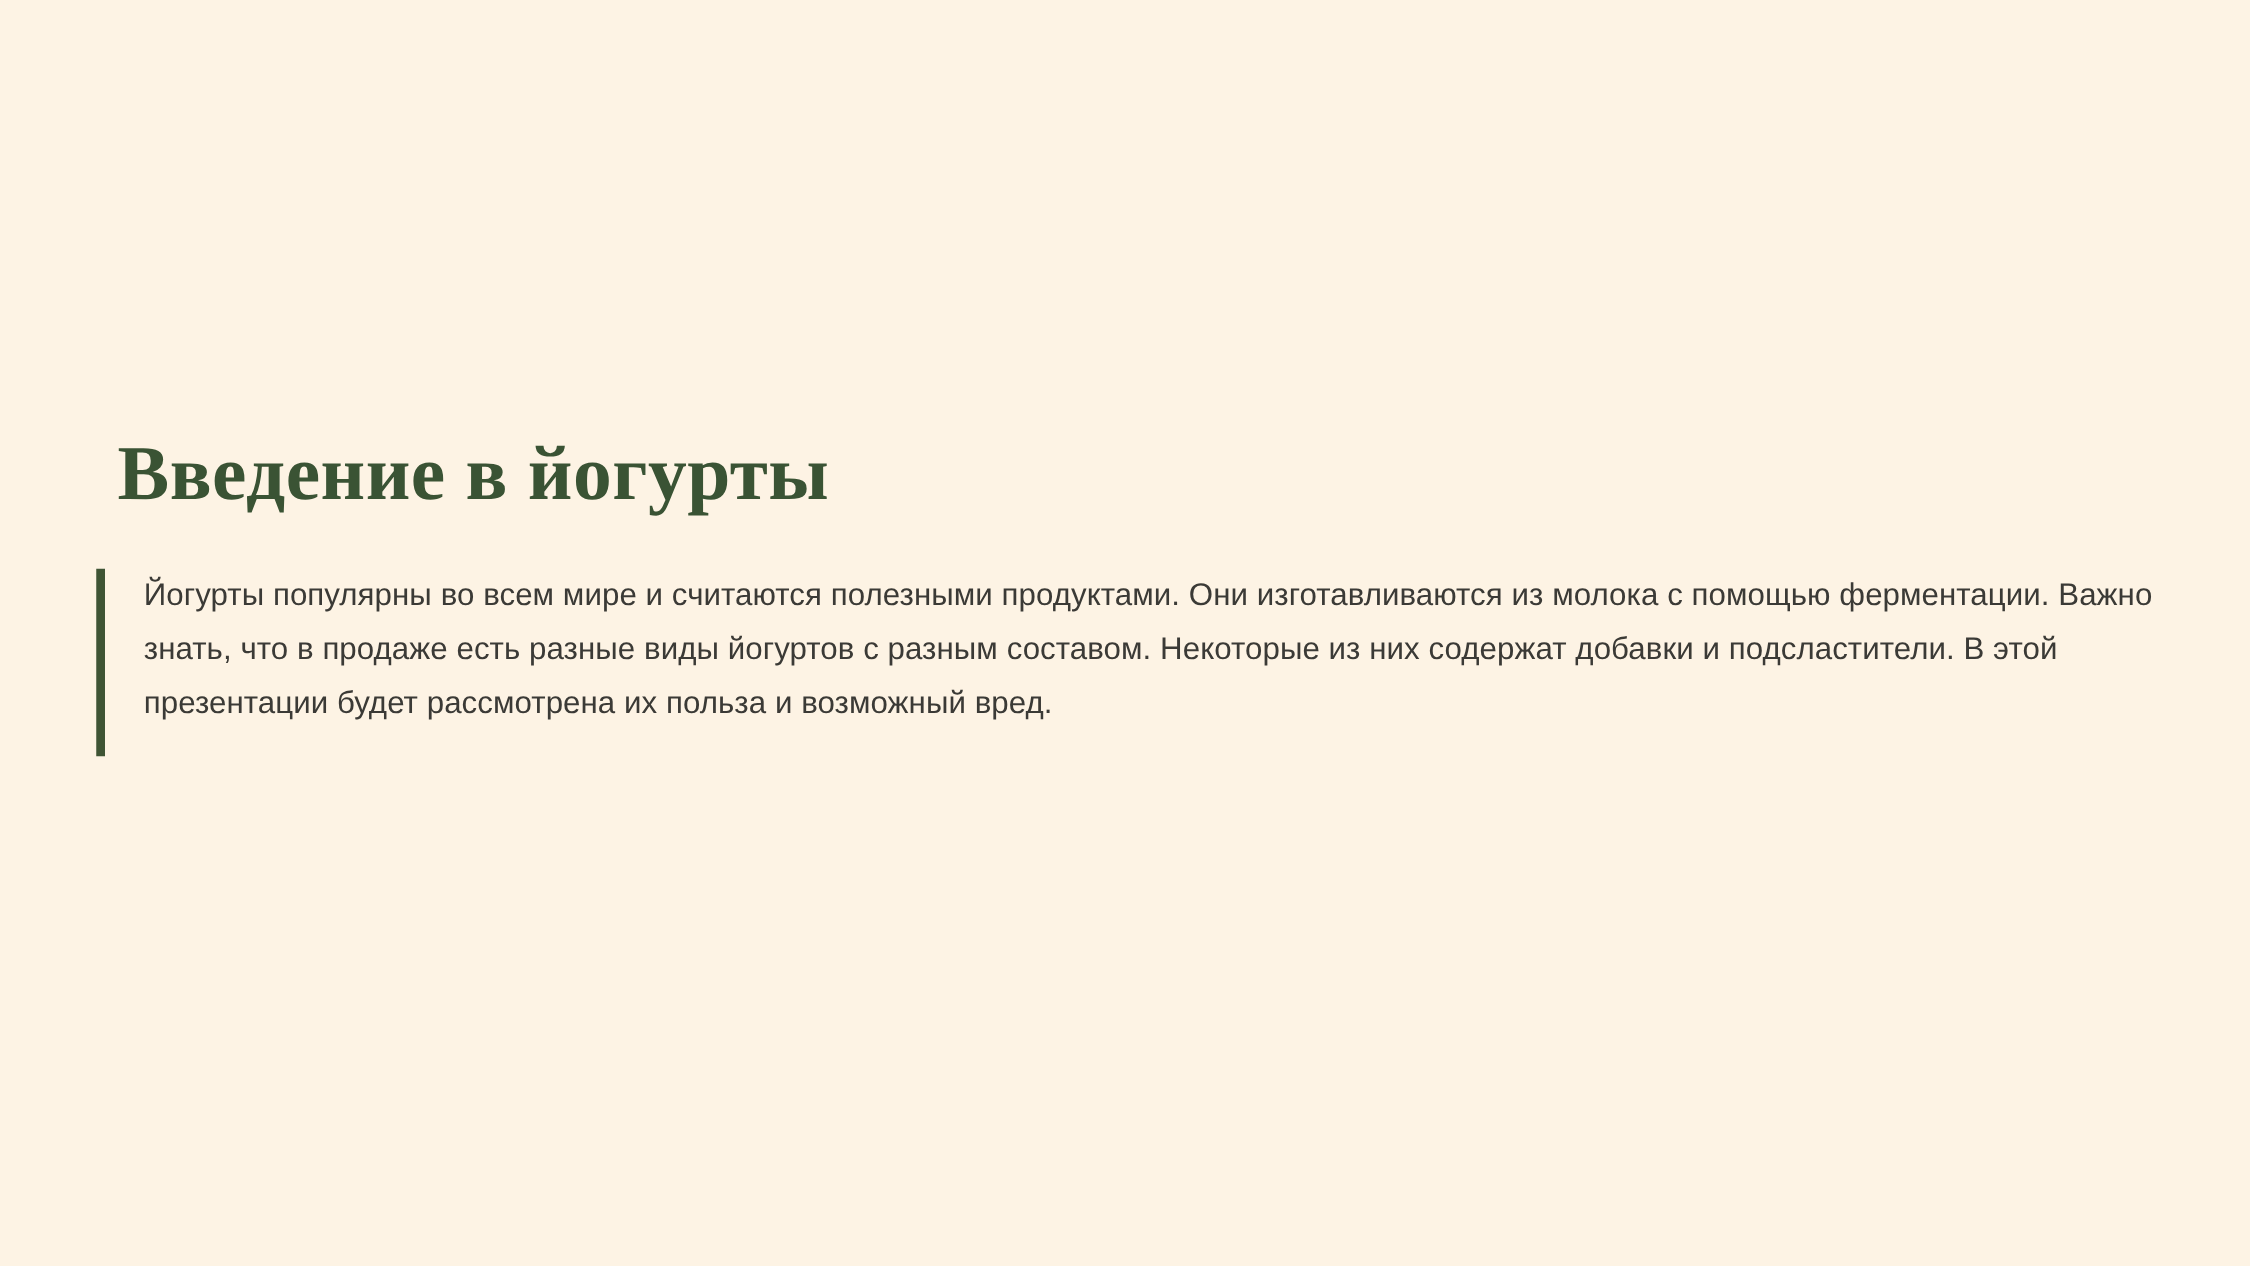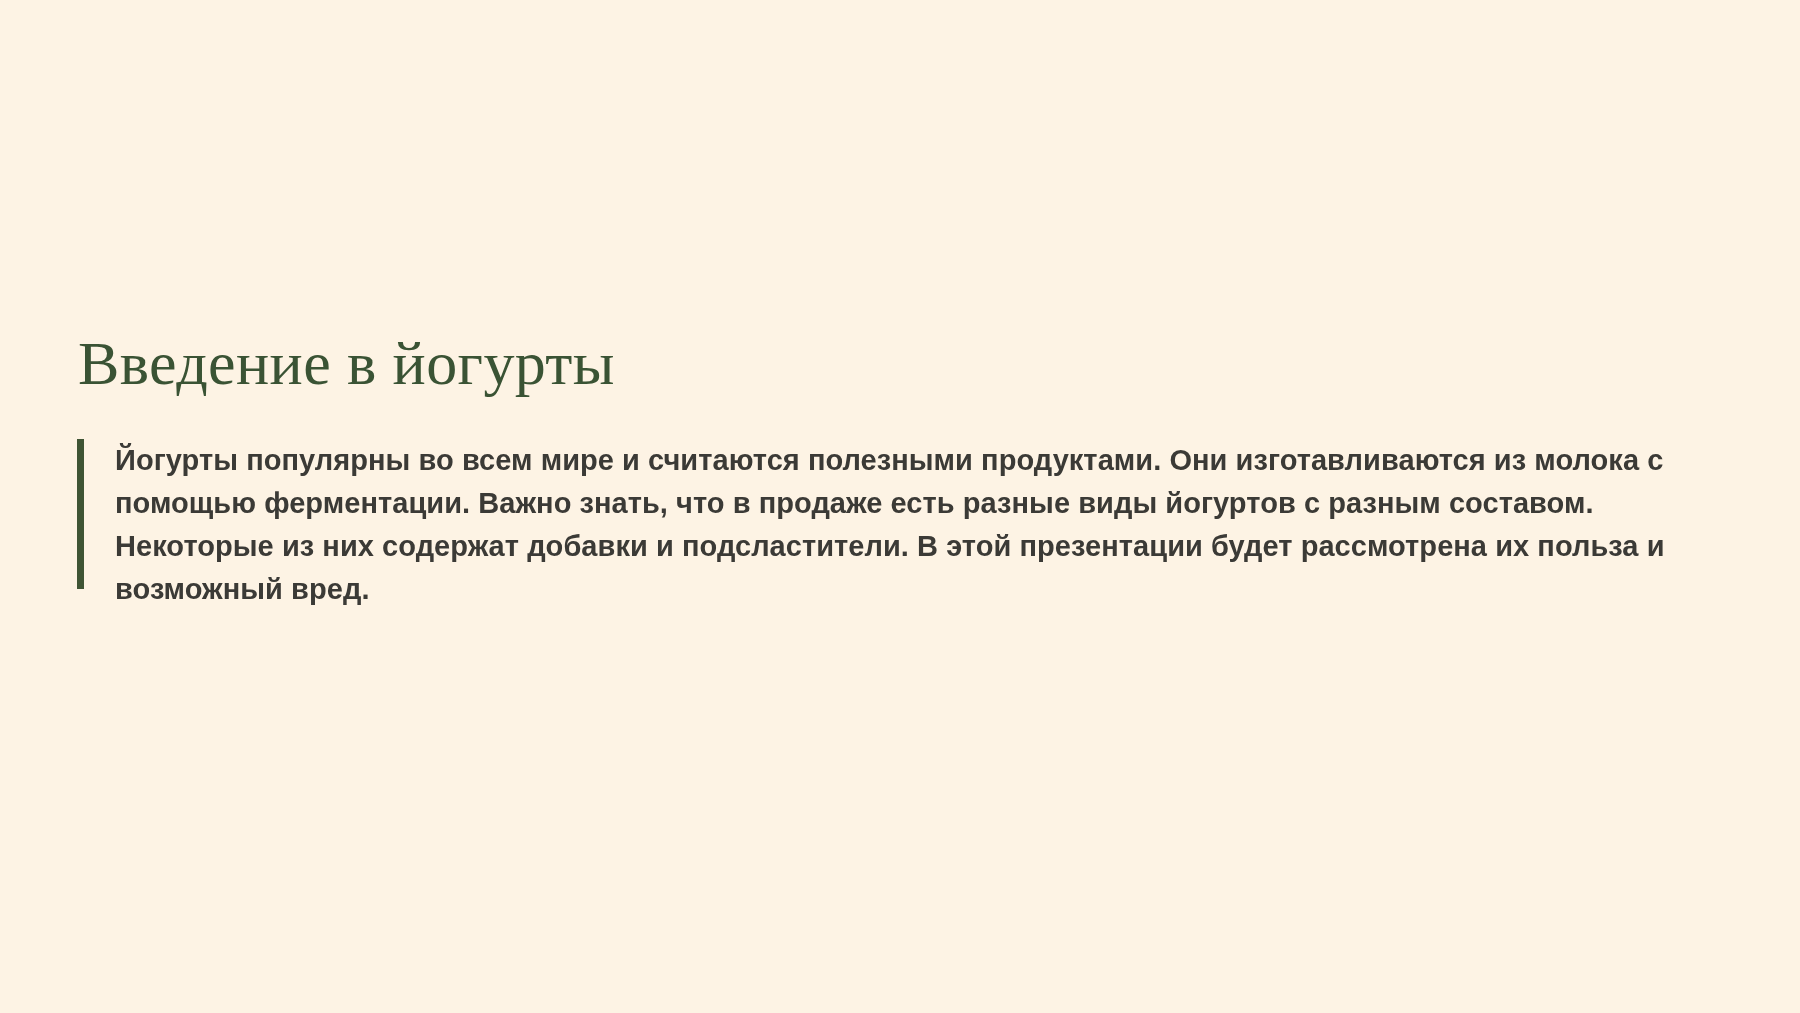--- a/index.html
+++ b/index.html
@@ -27,25 +27,25 @@
   .slide-body {
     position: absolute;
     left: 77px;
     top: 330px;
     width: 1660px;
   }
 
   .slide-title {
     font-family: "Liberation Serif", "DejaVu Serif", serif;
     font-size: 62px;
-    font-weight: 400;
+    font-weight: 700;
     line-height: 1.08;
     color: #3a5334;
     letter-spacing: 0.4px;
-    margin: 0;
+    margin: 16px;
     padding: 0 0 0 1px;
     white-space: nowrap;
   }
 
   .body-block {
     position: relative;
     margin-top: 42px;
     padding-left: 38px;
     min-height: 150px;
   }
@@ -56,22 +56,22 @@
     top: 0;
     width: 7px;
     height: 150px;
     background: #3f5434;
   }
 
   .body-text {
     margin: 0;
     padding: 0;
     font-family: "Liberation Sans", sans-serif;
-    font-size: 29px;
-    font-weight: 700;
+    font-size: 25px;
+    font-weight: 400;
     line-height: 43px;
     color: #3b3a36;
     letter-spacing: 0.05px;
     text-align: left;
     max-width: 1625px;
   }
 </style>
 </head>
 <body>
 

